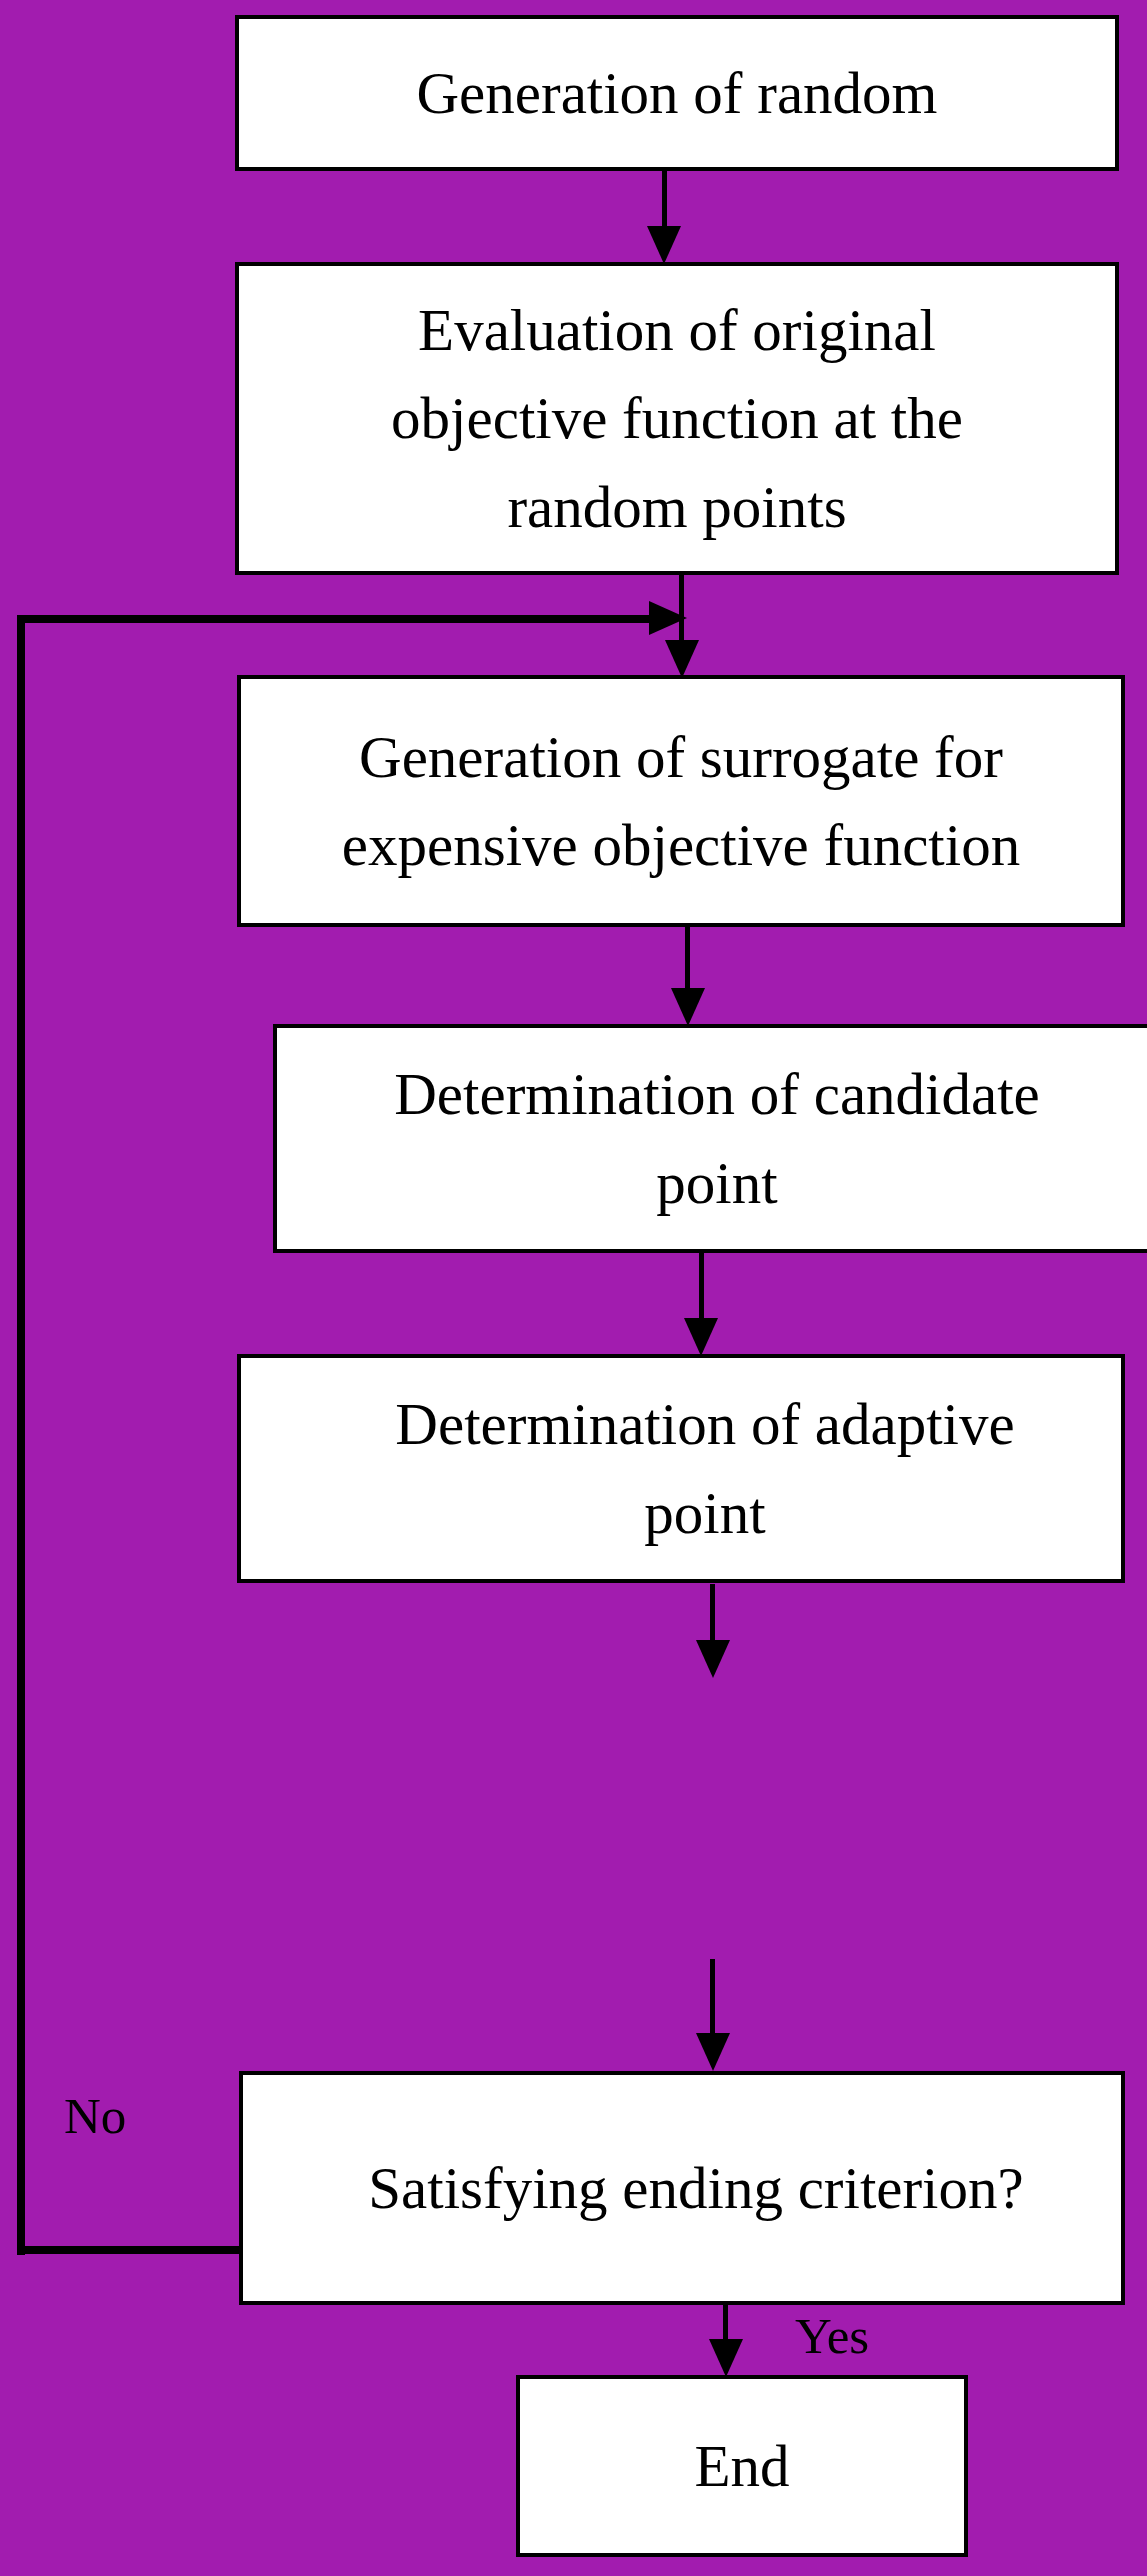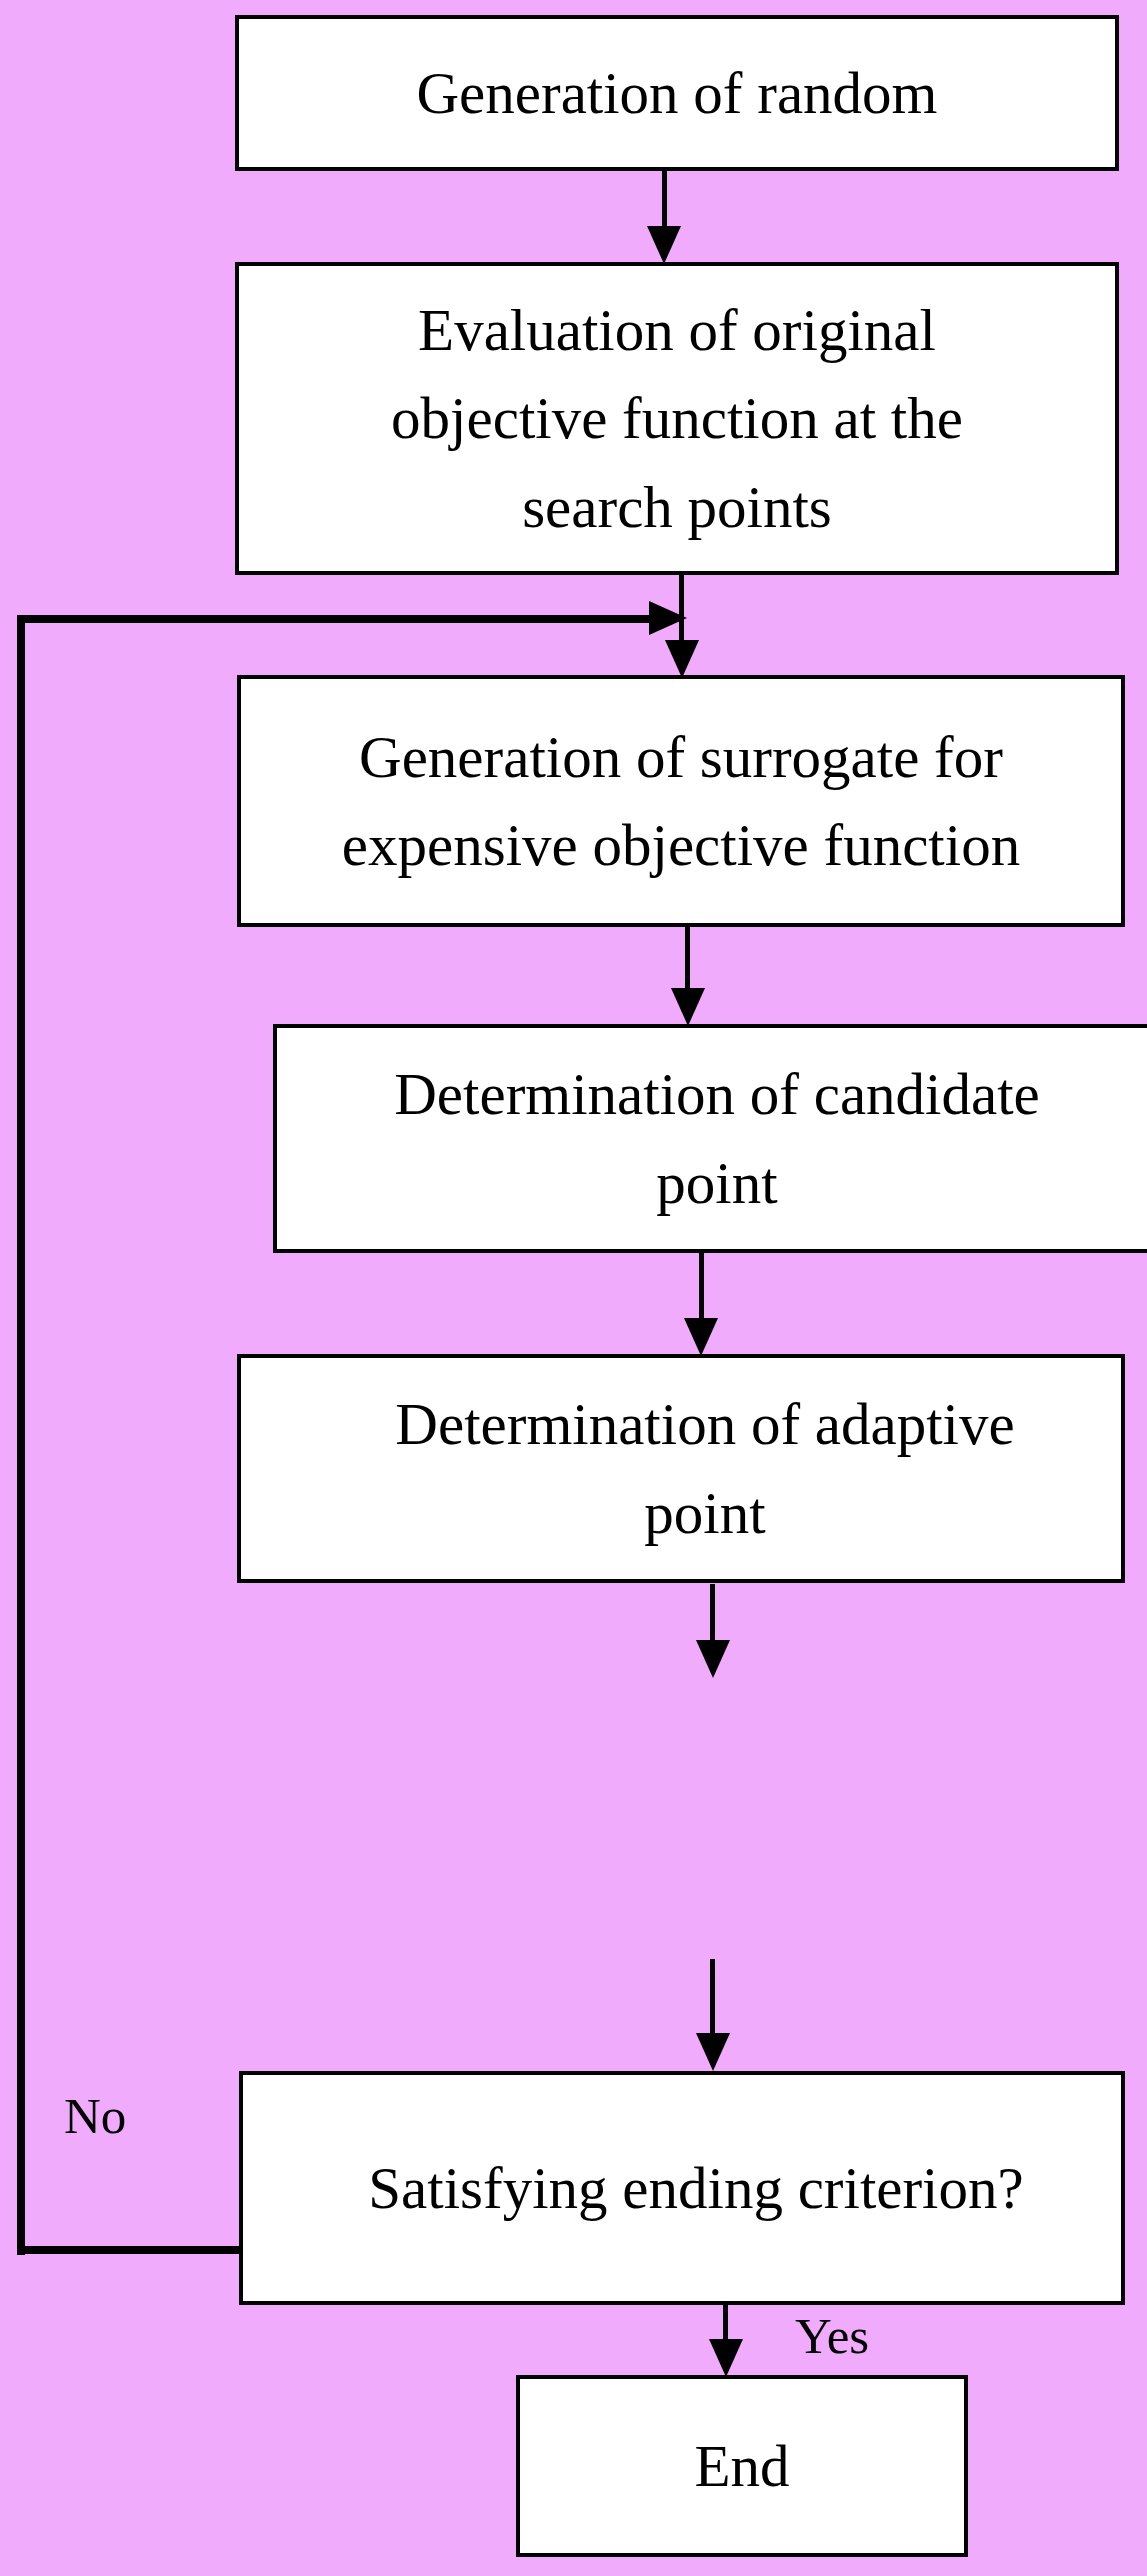--- a/index.html
+++ b/index.html
@@ -4,21 +4,21 @@
 <style>
   html, body {
     margin: 0;
     padding: 0;
     background: #ffffff;
   }
   #canvas {
     position: relative;
     width: 1147px;
     height: 2576px;
-    background: #f0abfc;
+    background: #a21caf;
     font-family: "Liberation Serif", "DejaVu Serif", serif;
     color: #000000;
   }
   .node {
     position: absolute;
     box-sizing: border-box;
     border: 4.6px solid #000000;
     background: #ffffff;
     display: flex;
     align-items: center;
@@ -66,21 +66,21 @@
   <div class="node" style="left:235px; top:15px; width:884px; height:156px;">
     <div class="txt">Generation of random</div>
   </div>
 
   <div class="stem" style="left:662px; top:171px; width:5.3px; height:59px;"></div>
   <div class="head-down" style="left:647px; top:226px;"></div>
 
   <div class="node" style="left:235px; top:262px; width:884px; height:313px;">
     <div class="txt">Evaluation of original
 objective function at the
-search points</div>
+random points</div>
   </div>
 
   <div class="stem" style="left:679px; top:574px; width:5.3px; height:68px;"></div>
   <div class="head-down" style="left:665px; top:640px;"></div>
 
   <div class="stem" style="left:20.5px; top:615px; width:632px; height:8.3px;"></div>
   <div class="head-right" style="left:649px; top:601px;"></div>
   <div class="stem" style="left:16.7px; top:615px; width:8.3px; height:1640px;"></div>
   <div class="stem" style="left:16.7px; top:2246px; width:227px; height:8.3px;"></div>
 

